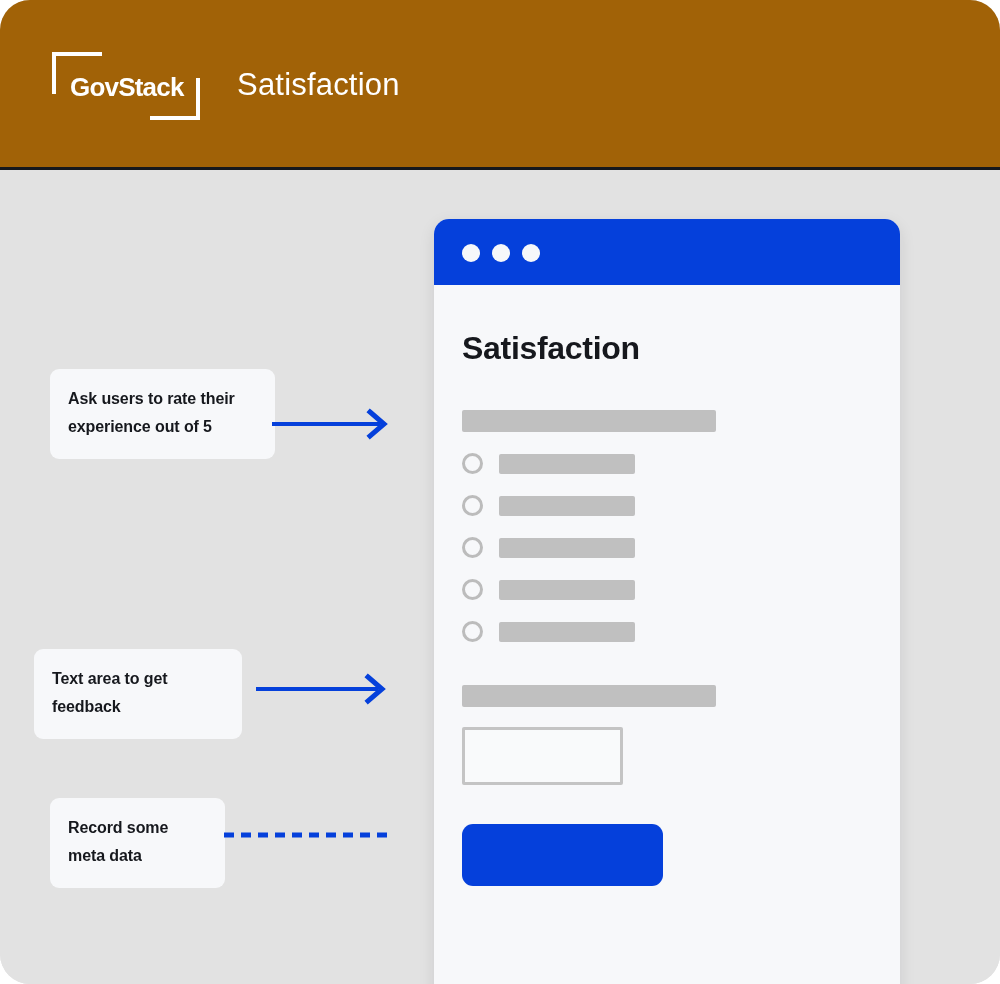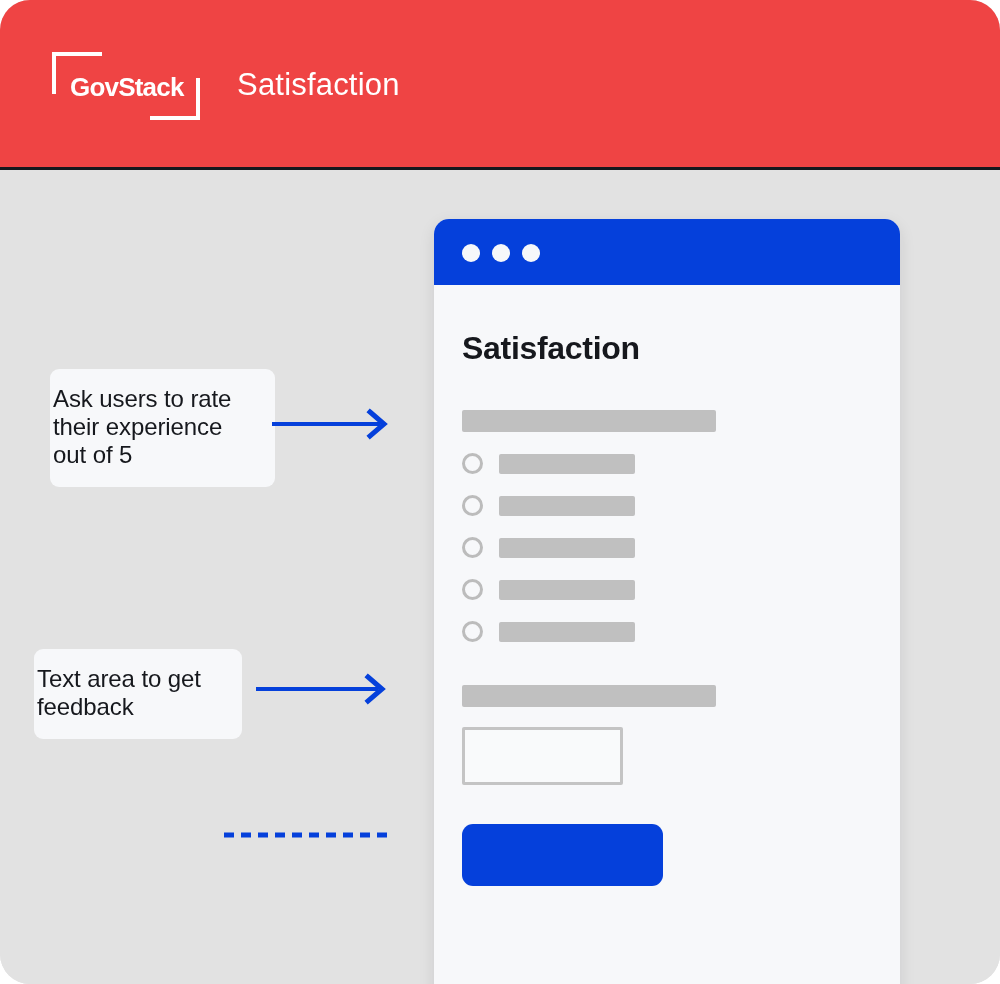--- a/index.html
+++ b/index.html
@@ -19,21 +19,21 @@
     background: #e2e2e2;
   }
 
   
   .app-header {
     position: absolute;
     left: 0;
     top: 0;
     width: 1000px;
     height: 170px;
-    background: #ef4444;
+    background: #a16207;
     border-bottom: 3px solid #16181d;
     box-sizing: border-box;
   }
   .brand-logo {
     position: absolute;
     left: 50px;
     top: 50px;
     width: 152px;
     height: 72px;
   }
@@ -178,25 +178,25 @@
     border-radius: 11px;
     padding: 0;
     cursor: pointer;
   }
 
   
   .callout {
     position: absolute;
     background: #f7f8fa;
     border-radius: 9px;
-    padding: 16px 20px 18px 3px;
+    padding: 16px 20px 18px 18px;
     box-sizing: border-box;
-    font-size: 24px;
+    font-size: 16px;
     line-height: 28px;
-    font-weight: normal;
+    font-weight: bold;
     color: #16181d;
     letter-spacing: -0.1px;
   }
   .callout-1 {
     left: 50px;
     top: 199px;
     width: 225px;
   }
   .callout-2 {
     left: 34px;
@@ -249,20 +249,21 @@
     </div>
 
     <div class="callout callout-2">Text area to get feedback</div>
     <div class="connector connector-2">
       <svg width="132" height="32" viewBox="0 0 132 32" xmlns="http://www.w3.org/2000/svg">
         <line x1="0" y1="16" x2="122" y2="16" stroke="#0540db" stroke-width="4"></line>
         <polyline points="112,4 126,16 112,28" fill="none" stroke="#0540db" stroke-width="5" stroke-linecap="square" stroke-linejoin="miter"></polyline>
       </svg>
     </div>
 
+    <div class="callout callout-3">Record some meta data</div>
     <div class="connector connector-3">
       <svg width="166" height="10" viewBox="0 0 166 10" xmlns="http://www.w3.org/2000/svg">
         <line x1="0" y1="5" x2="163" y2="5" stroke="#0540db" stroke-width="5" stroke-dasharray="10 7"></line>
       </svg>
     </div>
 
     <div class="browser-card">
 
       <div class="browser-titlebar">
         <span class="dot dot-1"></span>

